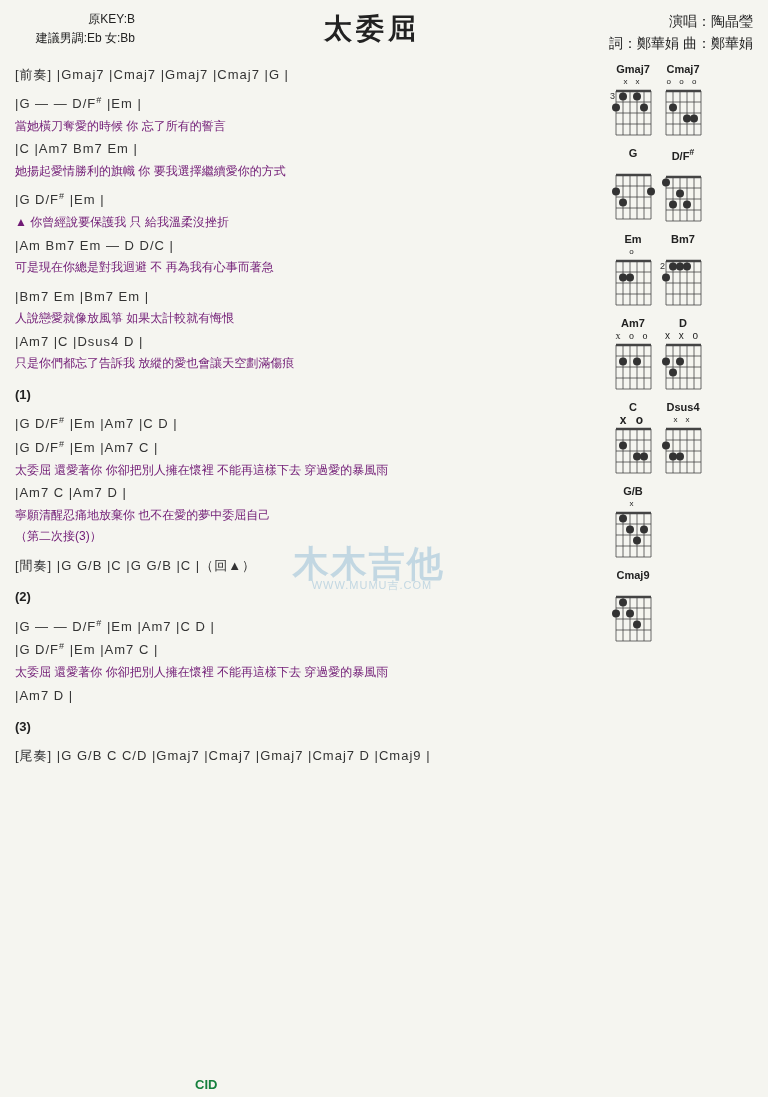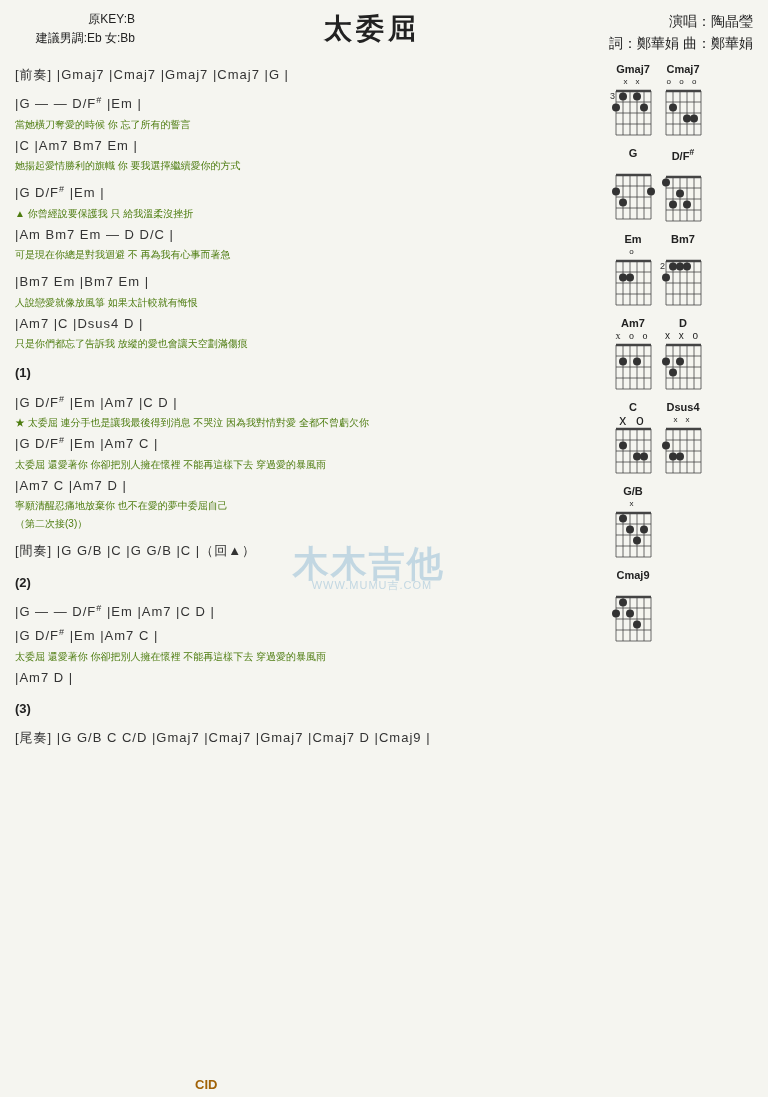--- a/index.html
+++ b/index.html
@@ -42,22 +42,22 @@
       margin-bottom: 6px;
       line-height: 1.8;
     }
     .chord-line {
       font-size: 13px;
       color: #333;
       font-weight: 500;
       letter-spacing: 1px;
     }
     .lyric-line {
-      font-size: 10px;
-      color: #4d7c0f;
+      font-size: 12px;
+      color: #701a75;
     }
     .watermark {
       position: absolute;
       top: 540px;
       left: 50%;
       transform: translateX(-60%);
       font-size: 36px;
       font-weight: bold;
       color: rgba(100, 160, 200, 0.35);
       letter-spacing: 2px;
@@ -126,21 +126,21 @@
       text-align: center;
       height: 10px;
       line-height: 10px;
     }
     .cid-label {
       position: absolute;
       bottom: 5px;
       left: 195px;
       font-size: 13px;
       font-weight: bold;
-      color: #a16207;
+      color: #15803d;
       margin-top: 29px;
     }
   </style>
 </head>
 <body>
 
 <div class="header">
   <div class="key-info" style="white-space:pre-line; min-width:120px;">原KEY:B
 建議男調:Eb 女:Bb</div>
   <div class="title-section">
@@ -174,21 +174,20 @@
         <div class="chord-line">       |Bm7          Em   |Bm7          Em   |</div>
         <div class="lyric-line">人說戀愛就像放風箏   如果太計較就有悔恨</div>
         <div class="chord-line">       |Am7                  |C                    |Dsus4   D   |</div>
         <div class="lyric-line">只是你們都忘了告訴我   放縱的愛也會讓天空劃滿傷痕</div>
       </div>
       <div class="section">
         <div class="num-label" style="margin-top: 8px;">(1)</div>
       </div>
       <div class="section">
         <div class="chord-line">       |G     D/F<sup>#</sup>         |Em              |Am7              |C       D   |</div>
-        <div class="lyric-line">★ 太委屈   連分手也是讓我最後得到消息  不哭泣   因為我對情對愛 全都不曾虧欠你</div>
         <div class="chord-line">       |G     D/F<sup>#</sup>         |Em              |Am7       C   |</div>
         <div class="lyric-line">太委屈   還愛著你   你卻把別人擁在懷裡  不能再這樣下去  穿過愛的暴風雨</div>
         <div class="chord-line">       |Am7       C          |Am7       D   |</div>
         <div class="lyric-line">寧願清醒忍痛地放棄你 也不在愛的夢中委屈自己</div>
         <div class="lyric-line">                                    （第二次接(3)）</div>
       </div>
       <div class="section">
         <div class="chord-line">[間奏] |G   G/B   |C   |G   G/B   |C   |（回▲）</div>
       </div>
       <div class="section">
@@ -376,21 +375,21 @@
             <line x1="43" x2="43" y1="4" y2="48" stroke="#444" stroke-width="0.8"></line>
             <circle cx="8" cy="20.5" r="4" fill="#333"></circle>
             <circle cx="22" cy="20.5" r="4" fill="#333"></circle>
             <circle cx="15" cy="31.5" r="4" fill="#333"></circle>
           </svg>
         </div>
       </div>
       <div class="diagram-group">
         <div class="diagram-wrapper">
           <div class="diagram-name">C</div>
-          <div class="diagram-x-marks" style="font-size: 14px; letter-spacing: 3px;">x  o</div>
+          <div class="diagram-x-marks" style="font-size: 12px; letter-spacing: 3px; font-weight: bold;">x  o</div>
           <svg width="50" height="52">
             <line x1="8" x2="43" y1="4" y2="4" stroke="#444" stroke-width="2.5"></line>
             <line x1="8" x2="43" y1="15" y2="15" stroke="#444" stroke-width="0.8"></line>
             <line x1="8" x2="43" y1="26" y2="26" stroke="#444" stroke-width="0.8"></line>
             <line x1="8" x2="43" y1="37" y2="37" stroke="#444" stroke-width="0.8"></line>
             <line x1="8" x2="43" y1="48" y2="48" stroke="#444" stroke-width="0.8"></line>
             <line x1="8" x2="8" y1="4" y2="48" stroke="#444" stroke-width="0.8"></line>
             <line x1="15" x2="15" y1="4" y2="48" stroke="#444" stroke-width="0.8"></line>
             <line x1="22" x2="22" y1="4" y2="48" stroke="#444" stroke-width="0.8"></line>
             <line x1="29" x2="29" y1="4" y2="48" stroke="#444" stroke-width="0.8"></line>

